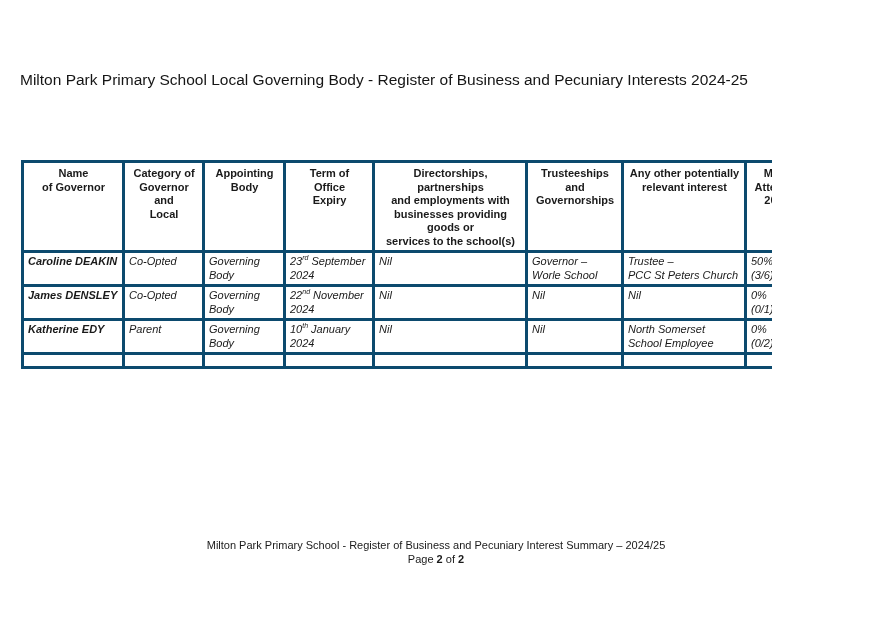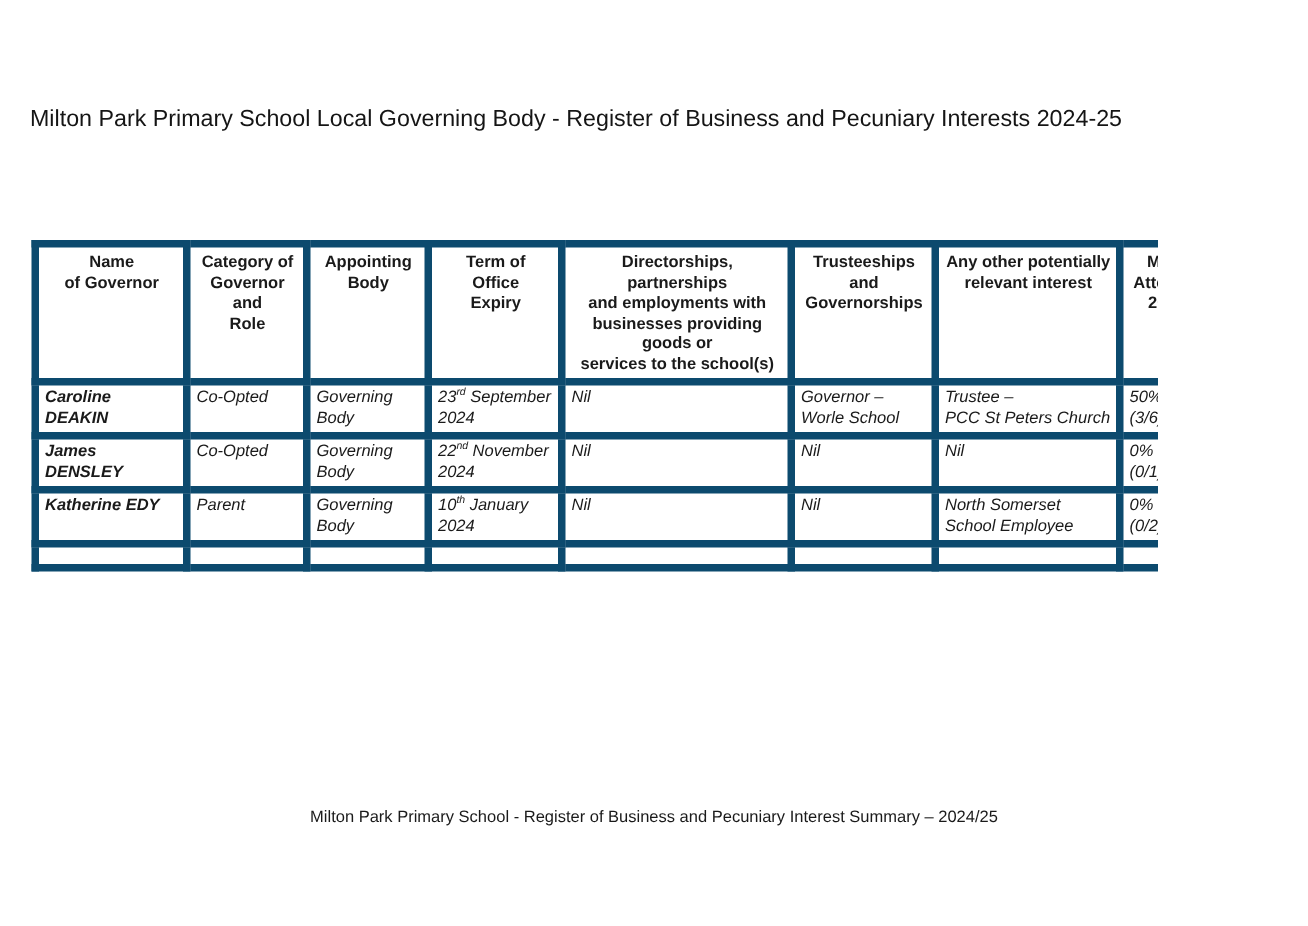--- a/index.html
+++ b/index.html
@@ -33,21 +33,21 @@
   table.register {
     position: absolute;
     left: 21px;
     top: 160px;
     width: 800px;
     border-collapse: collapse;
     table-layout: fixed;
   }
   table.register th,
   table.register td {
-    border: 5px solid #0c4a6e;
+    border: 3px solid #0c4a6e;
     font-size: 11px;
     line-height: 13.5px;
     vertical-align: top;
     padding: 2px 3px 2px 4px;
     white-space: pre-line;
     overflow: hidden;
     color: #1a1a1a;
   }
   table.register th {
     font-weight: 700;
@@ -93,21 +93,21 @@
         <col style="width:96px">
         <col style="width:123px">
         <col style="width:77px">
     </colgroup>
     <thead>
       <tr>
         <th>Name
 of Governor</th>
         <th>Category of
 Governor and
-Role</th>
+Local</th>
         <th>Appointing
 Body</th>
         <th>Term of
 Office
 Expiry</th>
         <th>Directorships, partnerships
 and employments with
 businesses providing goods or
 services to the school(s)</th>
         <th>Trusteeships
@@ -167,14 +167,20 @@
         <td></td>
         <td></td>
         <td></td>
         <td></td>
         <td></td>
       </tr>
     </tbody>
   </table>
 
   <div class="footer footer-line1">Milton Park Primary School - Register of Business and Pecuniary Interest Summary – 2024/25</div>
+  <div class="footer footer-line2">
+    <span>Page</span>
+    <b>2</b>
+    <span>of</span>
+    <b>2</b>
+  </div>
 
 </div>
 
 </body></html>

